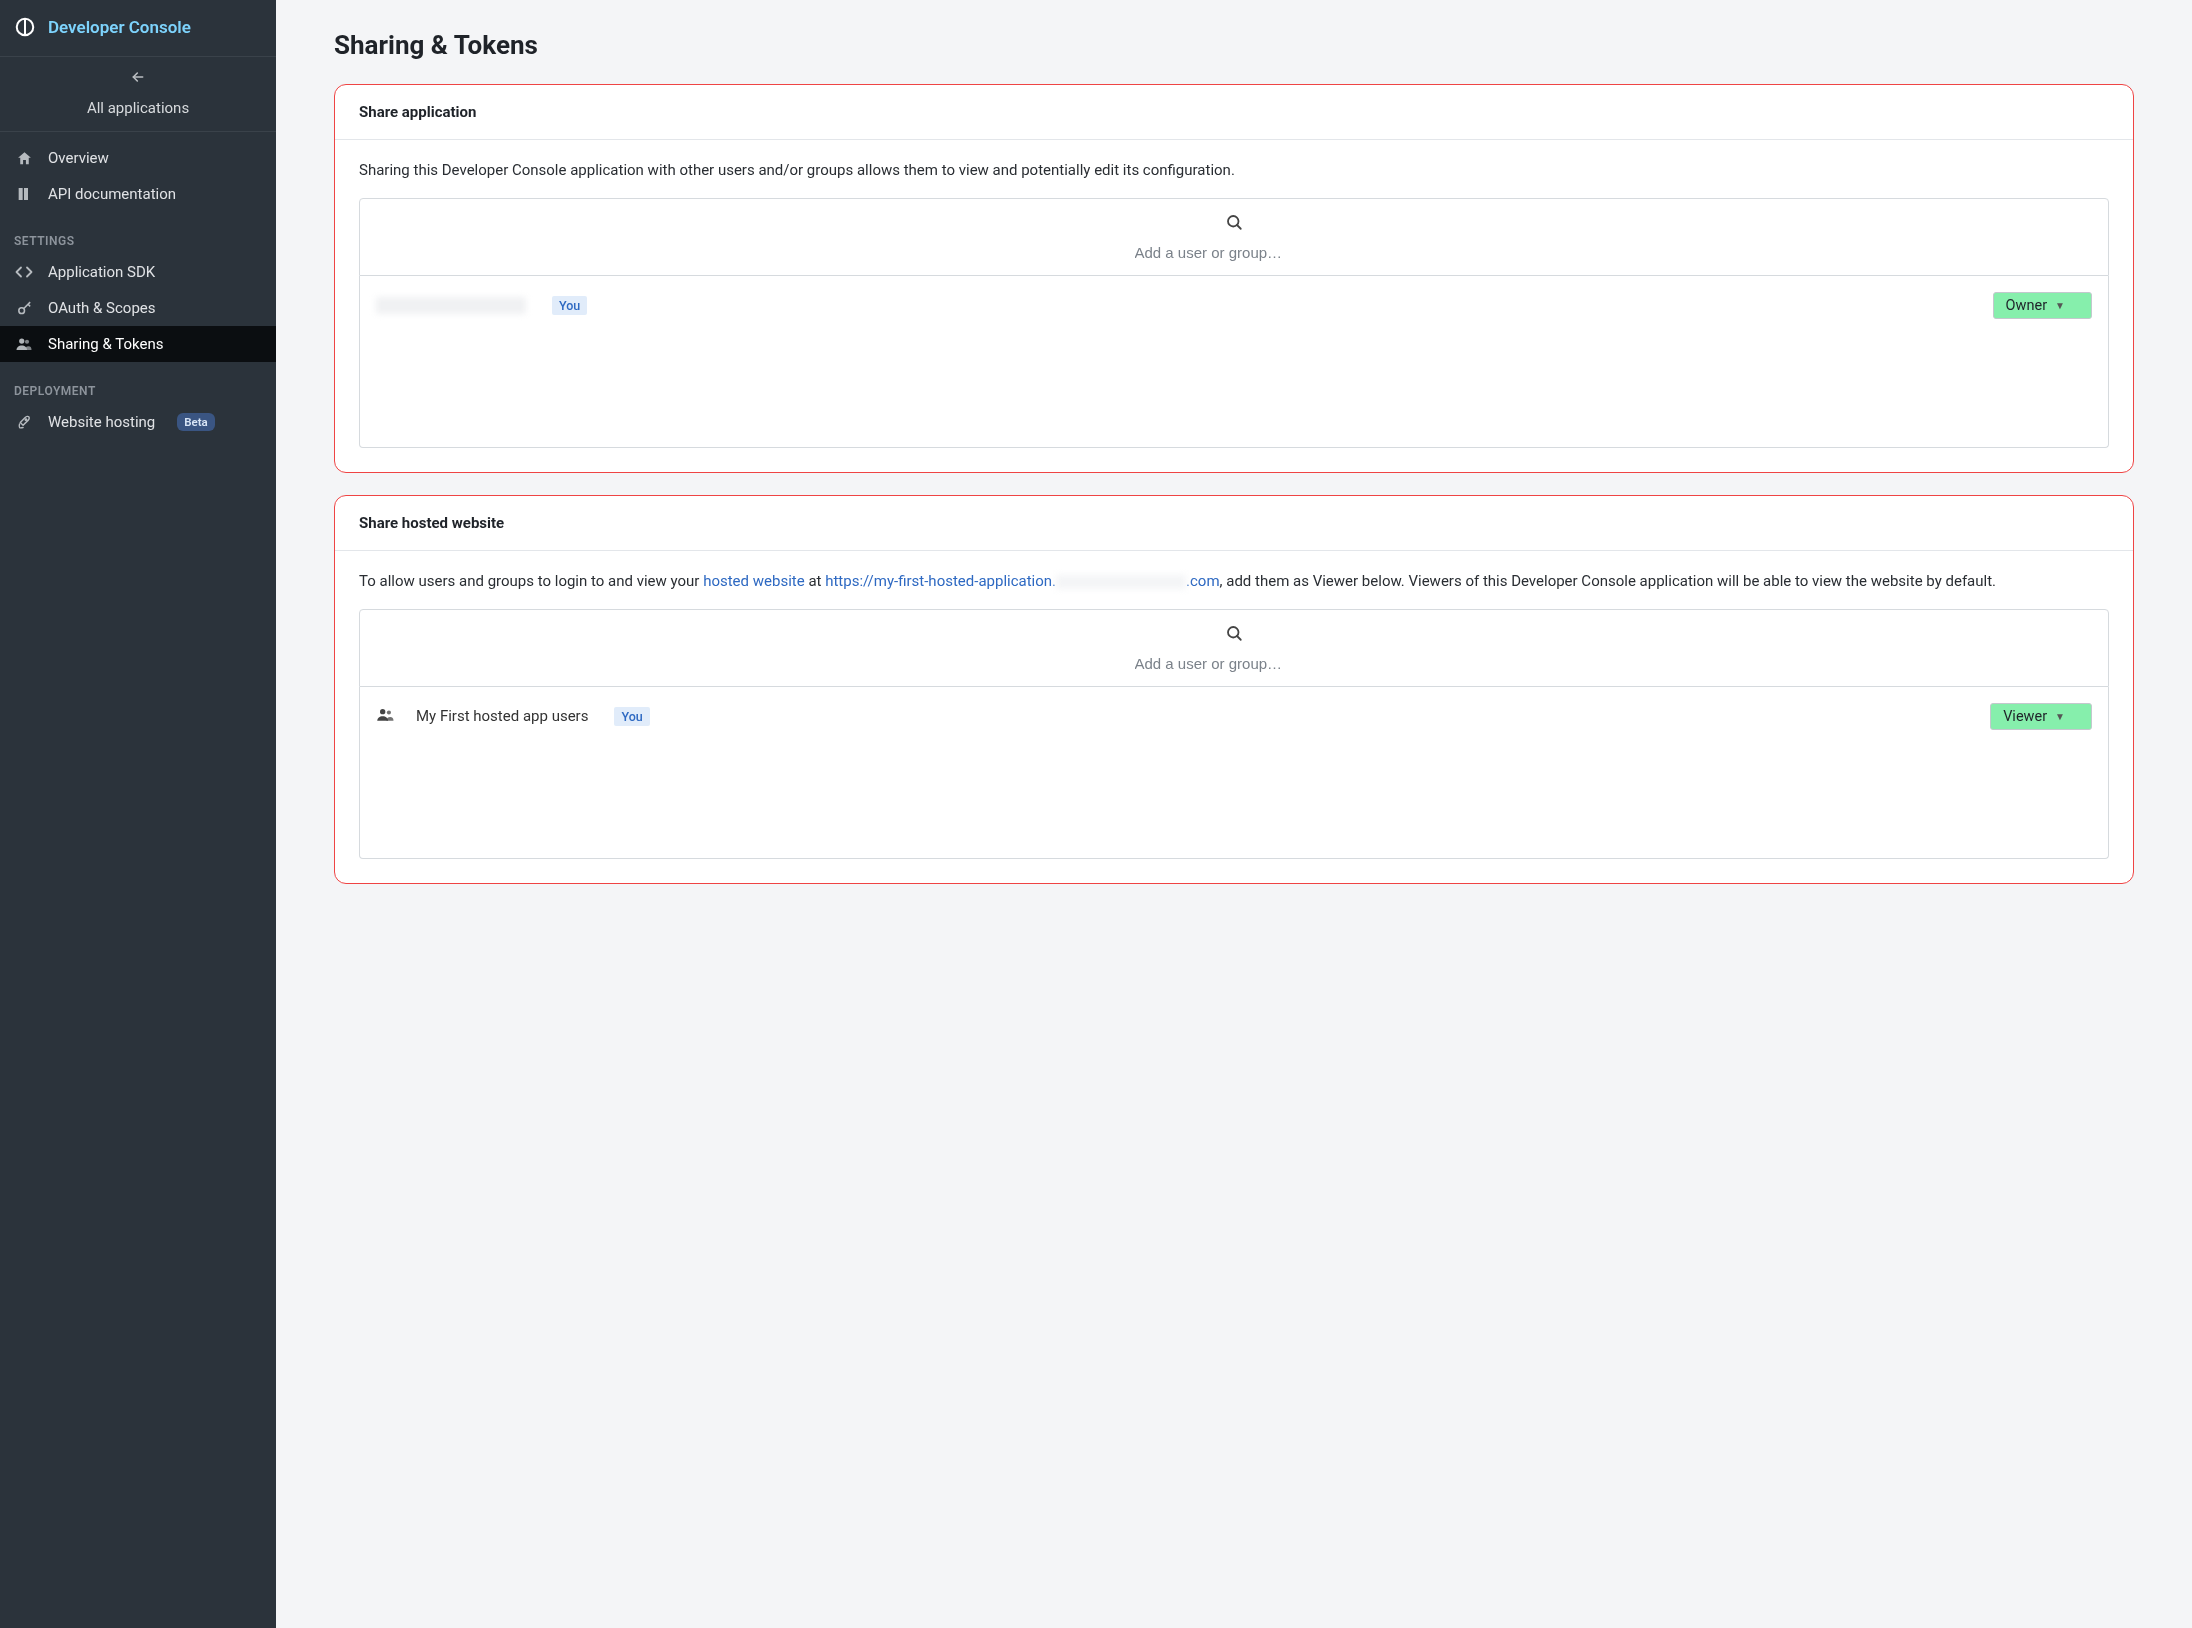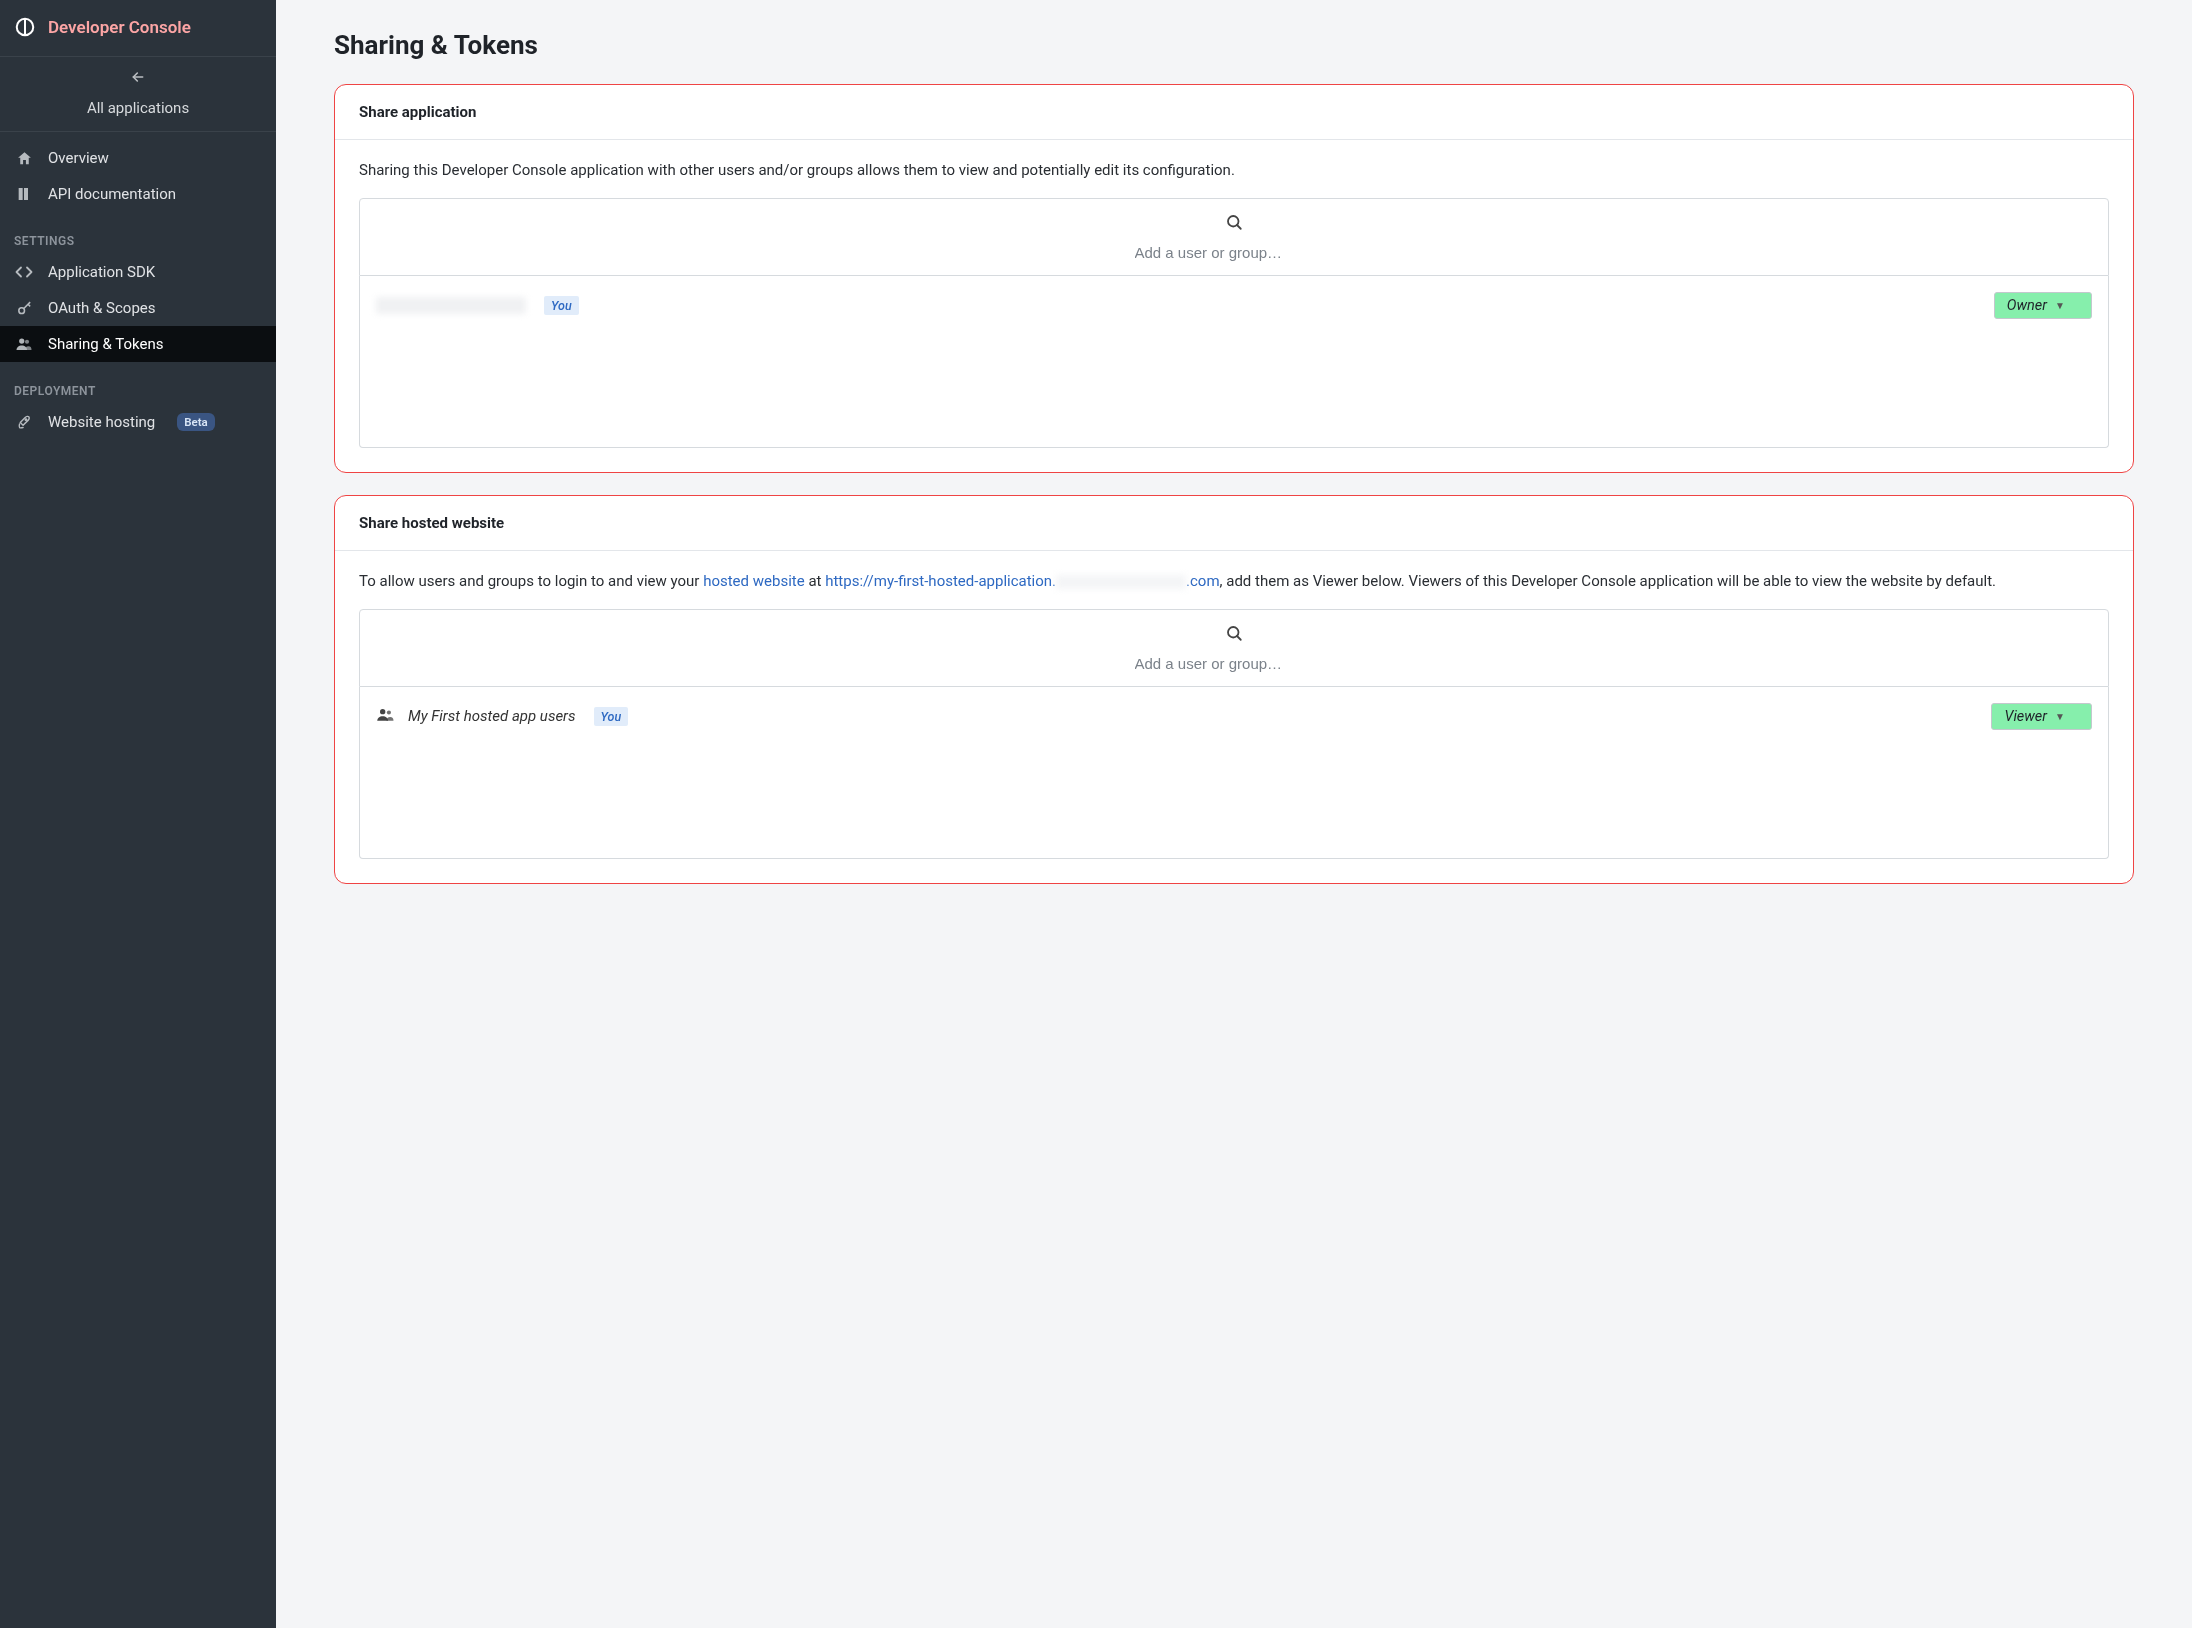--- a/index.html
+++ b/index.html
@@ -30,21 +30,21 @@
     padding: 16px 14px 18px 14px;
     border-bottom: 1px solid #3a424a;
   }
   .sidebar .brand .logo {
     width: 22px; height: 22px;
     display:flex;align-items:center;justify-content:center;
   }
   .sidebar .brand .title {
     font-size: 17px;
     font-weight: 600;
-    color: #fca5a5;
+    color: #7dd3fc;
   }
   .sidebar .back-row {
     display: flex;
     align-items: center;
     gap: 14px;
     padding: 12px 14px 14px 14px;
     border-bottom: 1px solid #3a424a;
     color: #d7dadd;
     font-size: 15px;
     cursor: pointer;
@@ -159,22 +159,21 @@
     border:1px solid #d6dade;
     border-top:none;
     border-radius: 0 0 4px 4px;
     min-height: 172px;
     padding: 6px 0;
   }
   .member-row {
     display:flex;
     align-items:center;
     padding: 10px 16px;
-    gap:12px;
-    font-style:italic;
+    gap:20px;
   }
   .member-row .mname {
     font-size:15px;
     color:#333;
     display:flex;
     align-items:center;
     gap:10px;
   }
   .member-row .mname .blur {
     display:inline-block;

